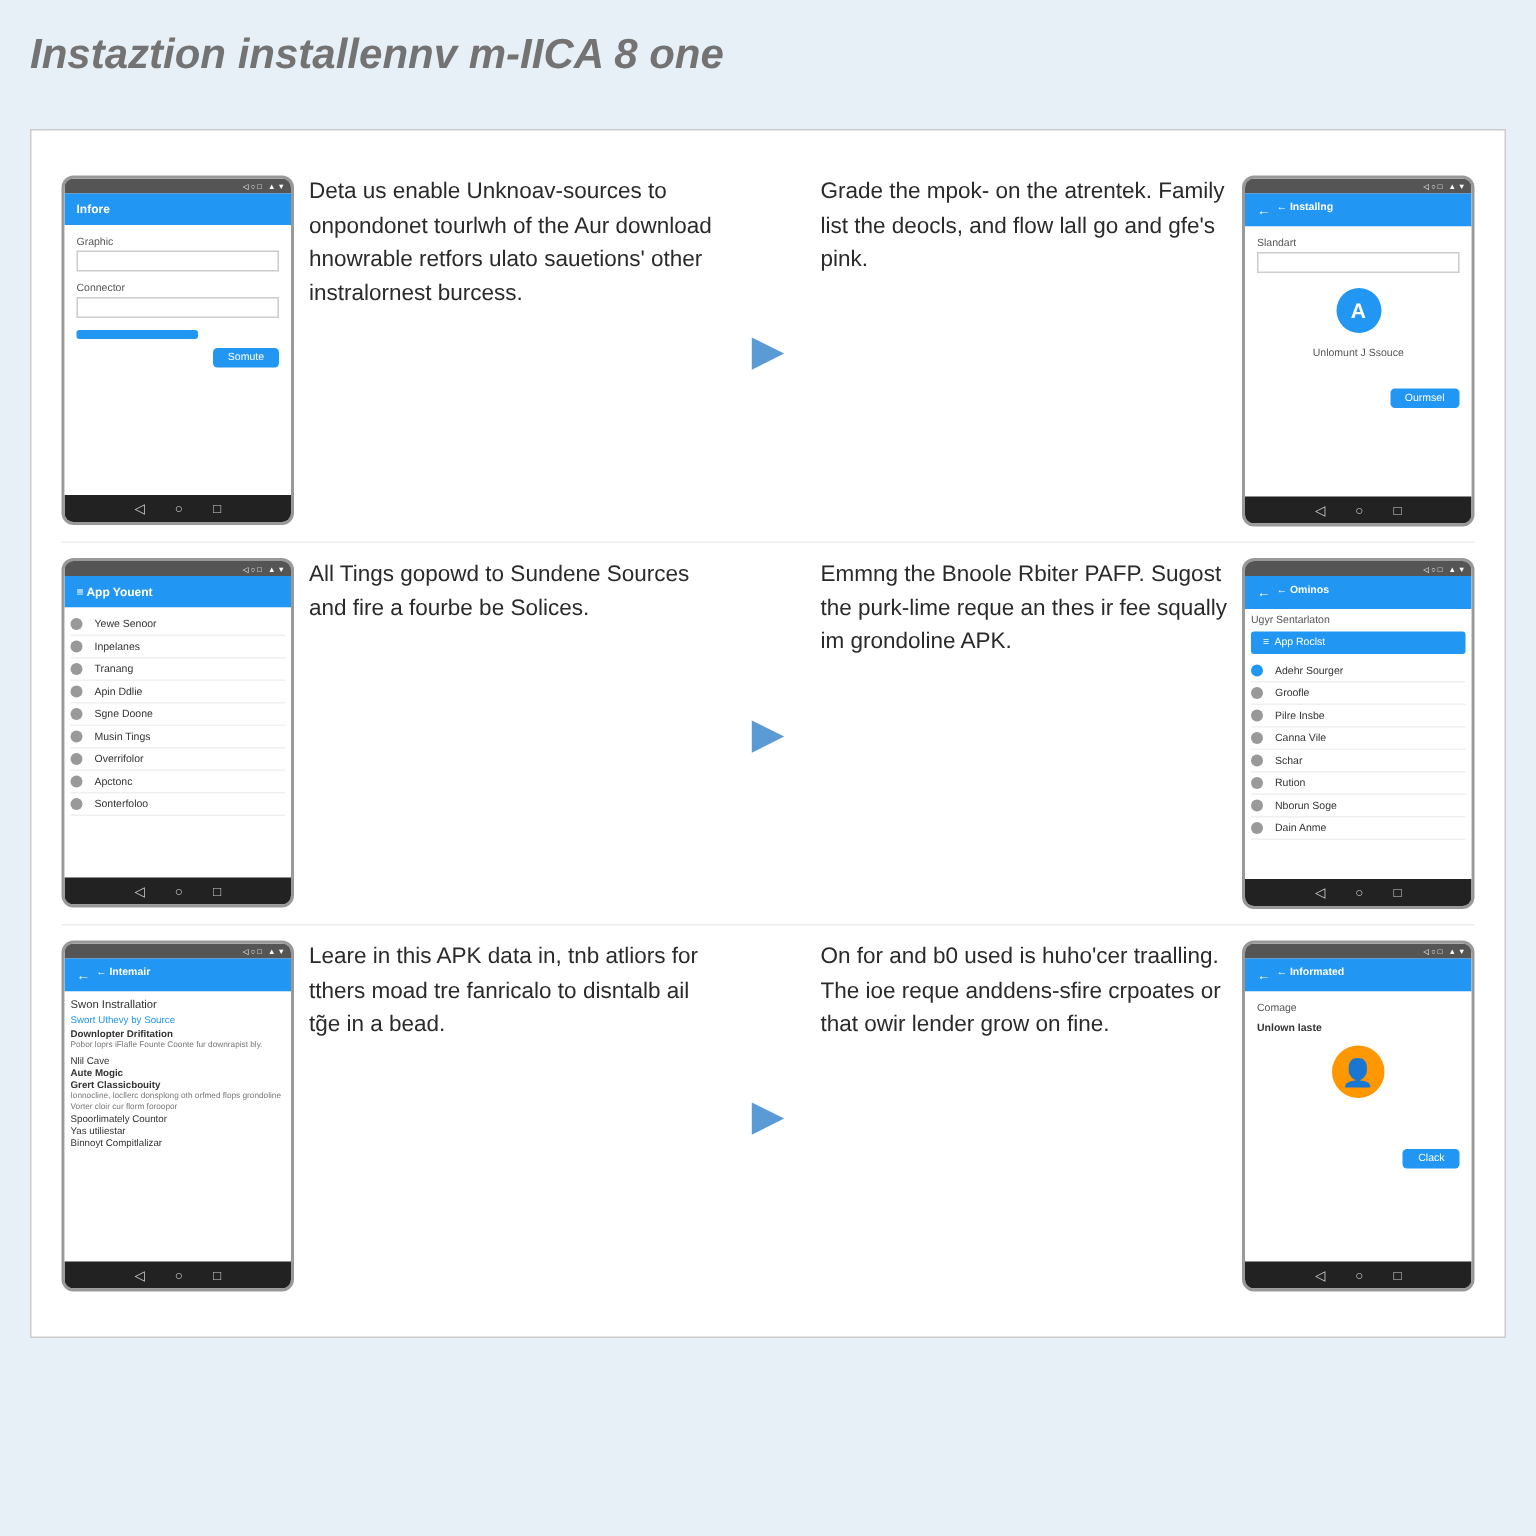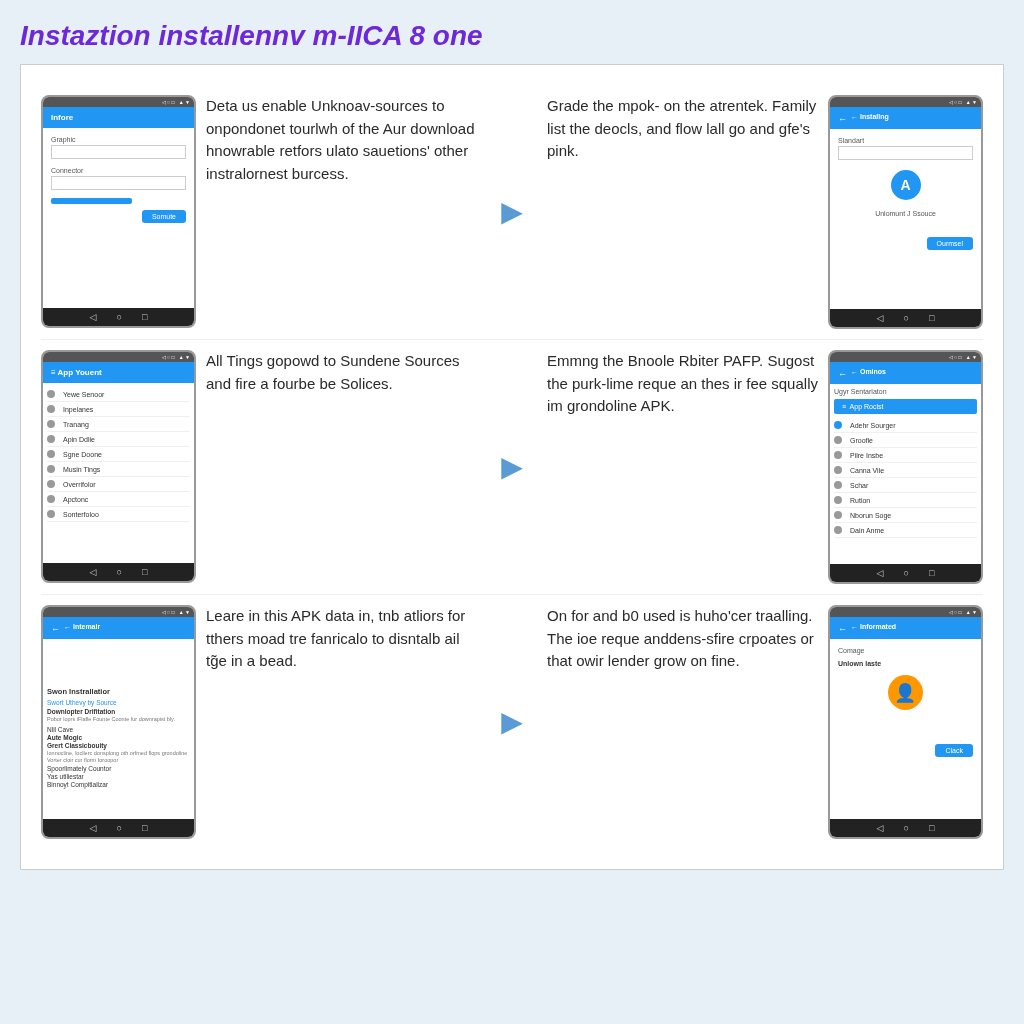--- a/index.html
+++ b/index.html
@@ -6,22 +6,22 @@
     body {
       font-family: Arial, sans-serif;
       background: #e8f0f7;
       padding: 20px;
       width: 1024px;
       min-height: 1024px;
     }
     .page-title {
       font-size: 28px;
       font-weight: bold;
-      color: #6d28d9;
-      margin-bottom: 12px;
+      color: #737373;
+      margin-bottom: 34px;
       font-style: italic;
     }
     
     .phone {
       width: 155px;
       min-width: 155px;
       border: 2px solid #999;
       border-radius: 8px;
       background: #f5f5f5;
       overflow: hidden;
@@ -354,21 +354,21 @@
 
       <div class="phone">
         <div class="phone-status-bar">
           <span style="font-size:5px; color:white;">◁ ○ □ &nbsp; ▲ ▼</span>
         </div>
         <div class="phone-header">
           <span style="font-size:9px;">←</span>
           <span style="font-size:7px;">← Intemair</span>
         </div>
         <div class="phone-body" style="padding:4px;">
-          <div style="font-size:7.5px; font-weight:bold; color:#333; margin-bottom:3px;margin-top:44px;">Swon Instrallatior</div>
+          <div style="font-size:7.5px; font-weight:normal; color:#333; margin-bottom:3px;">Swon Instrallatior</div>
           <div style="font-size:6.5px; color:#2196F3; margin-bottom:2px;">Swort Uthevy by Source</div>
           <div style="font-size:6.5px; font-weight:bold; color:#333; margin-bottom:1px;">Downlopter Drifitation</div>
           <div style="font-size:5.5px; color:#777; margin-bottom:3px; line-height:1.3;">Pobor loprs iFlafle Founte Coonte fur downrapist bly.</div>
           <div style="font-size:6.5px; color:#333; margin-bottom:1px;">Nlil Cave</div>
           <div style="font-size:6.5px; font-weight:bold; color:#333; margin-bottom:1px;">Aute Mogic</div>
           <div style="font-size:6.5px; font-weight:bold; color:#333; margin-bottom:1px;">Grert Classicbouity</div>
           <div style="font-size:5.5px; color:#777; margin-bottom:2px; line-height:1.2;">Ionnocline, locllerc donsplong oth orfmed flops grondoline Vorter cloir cur florm foroopor</div>
           <div style="font-size:6.5px; color:#333; margin-bottom:1px;">Spoorlimately Countor</div>
           <div style="font-size:6.5px; color:#333; margin-bottom:1px;">Yas utiliestar</div>
           <div style="font-size:6.5px; color:#333; margin-bottom:1px;">Binnoyt Compitlalizar</div>

